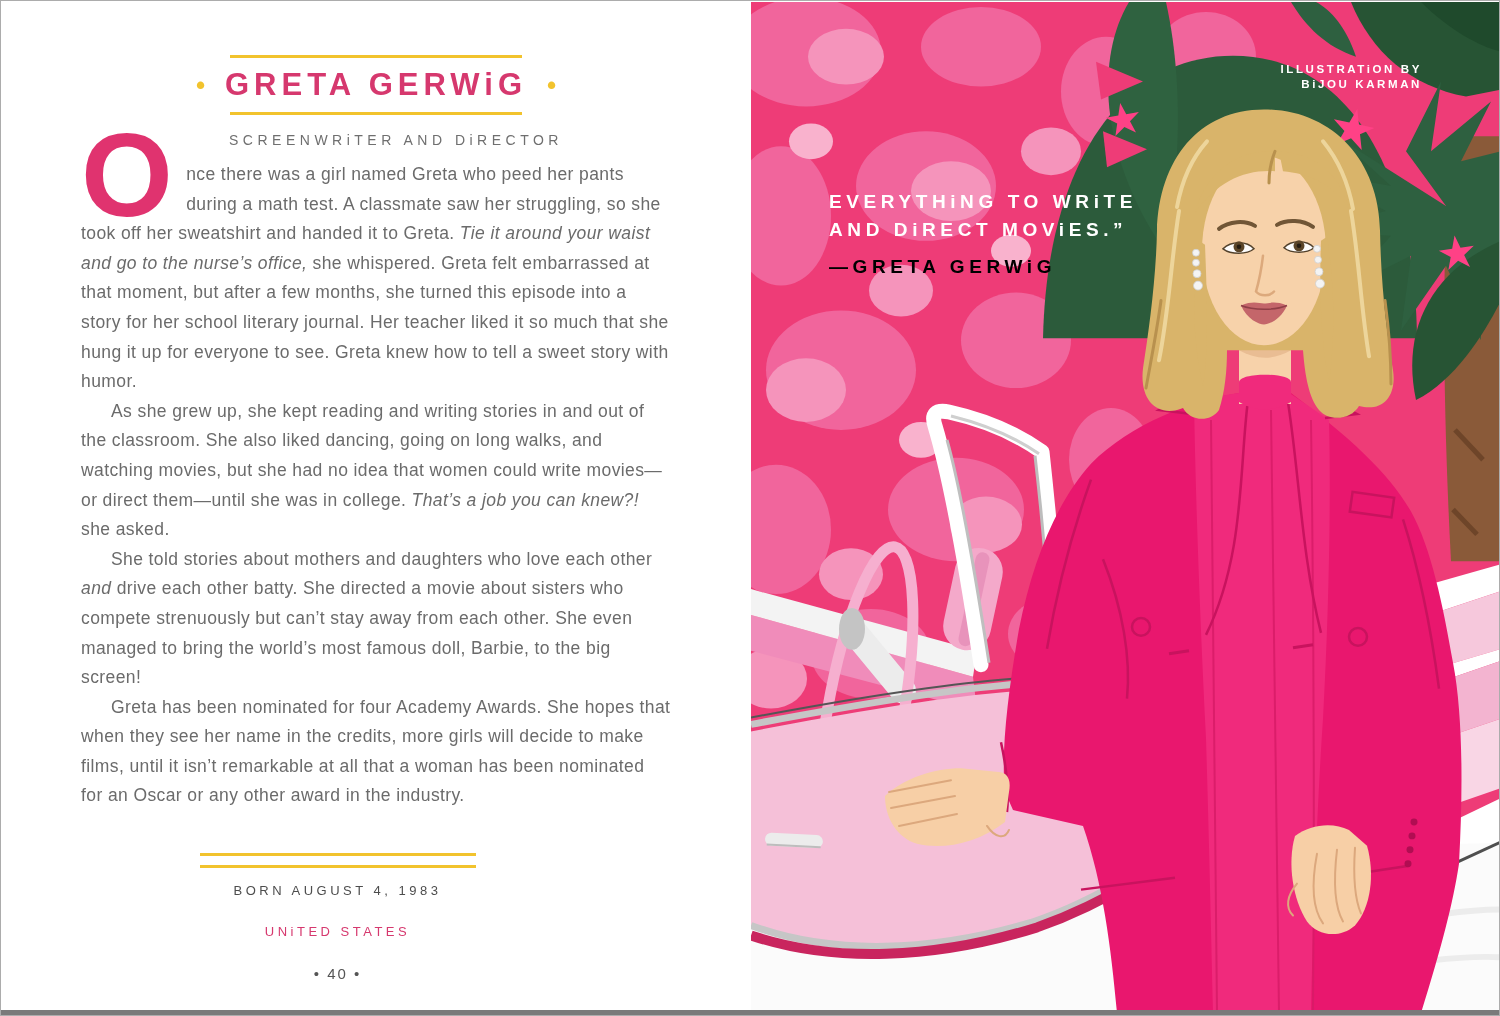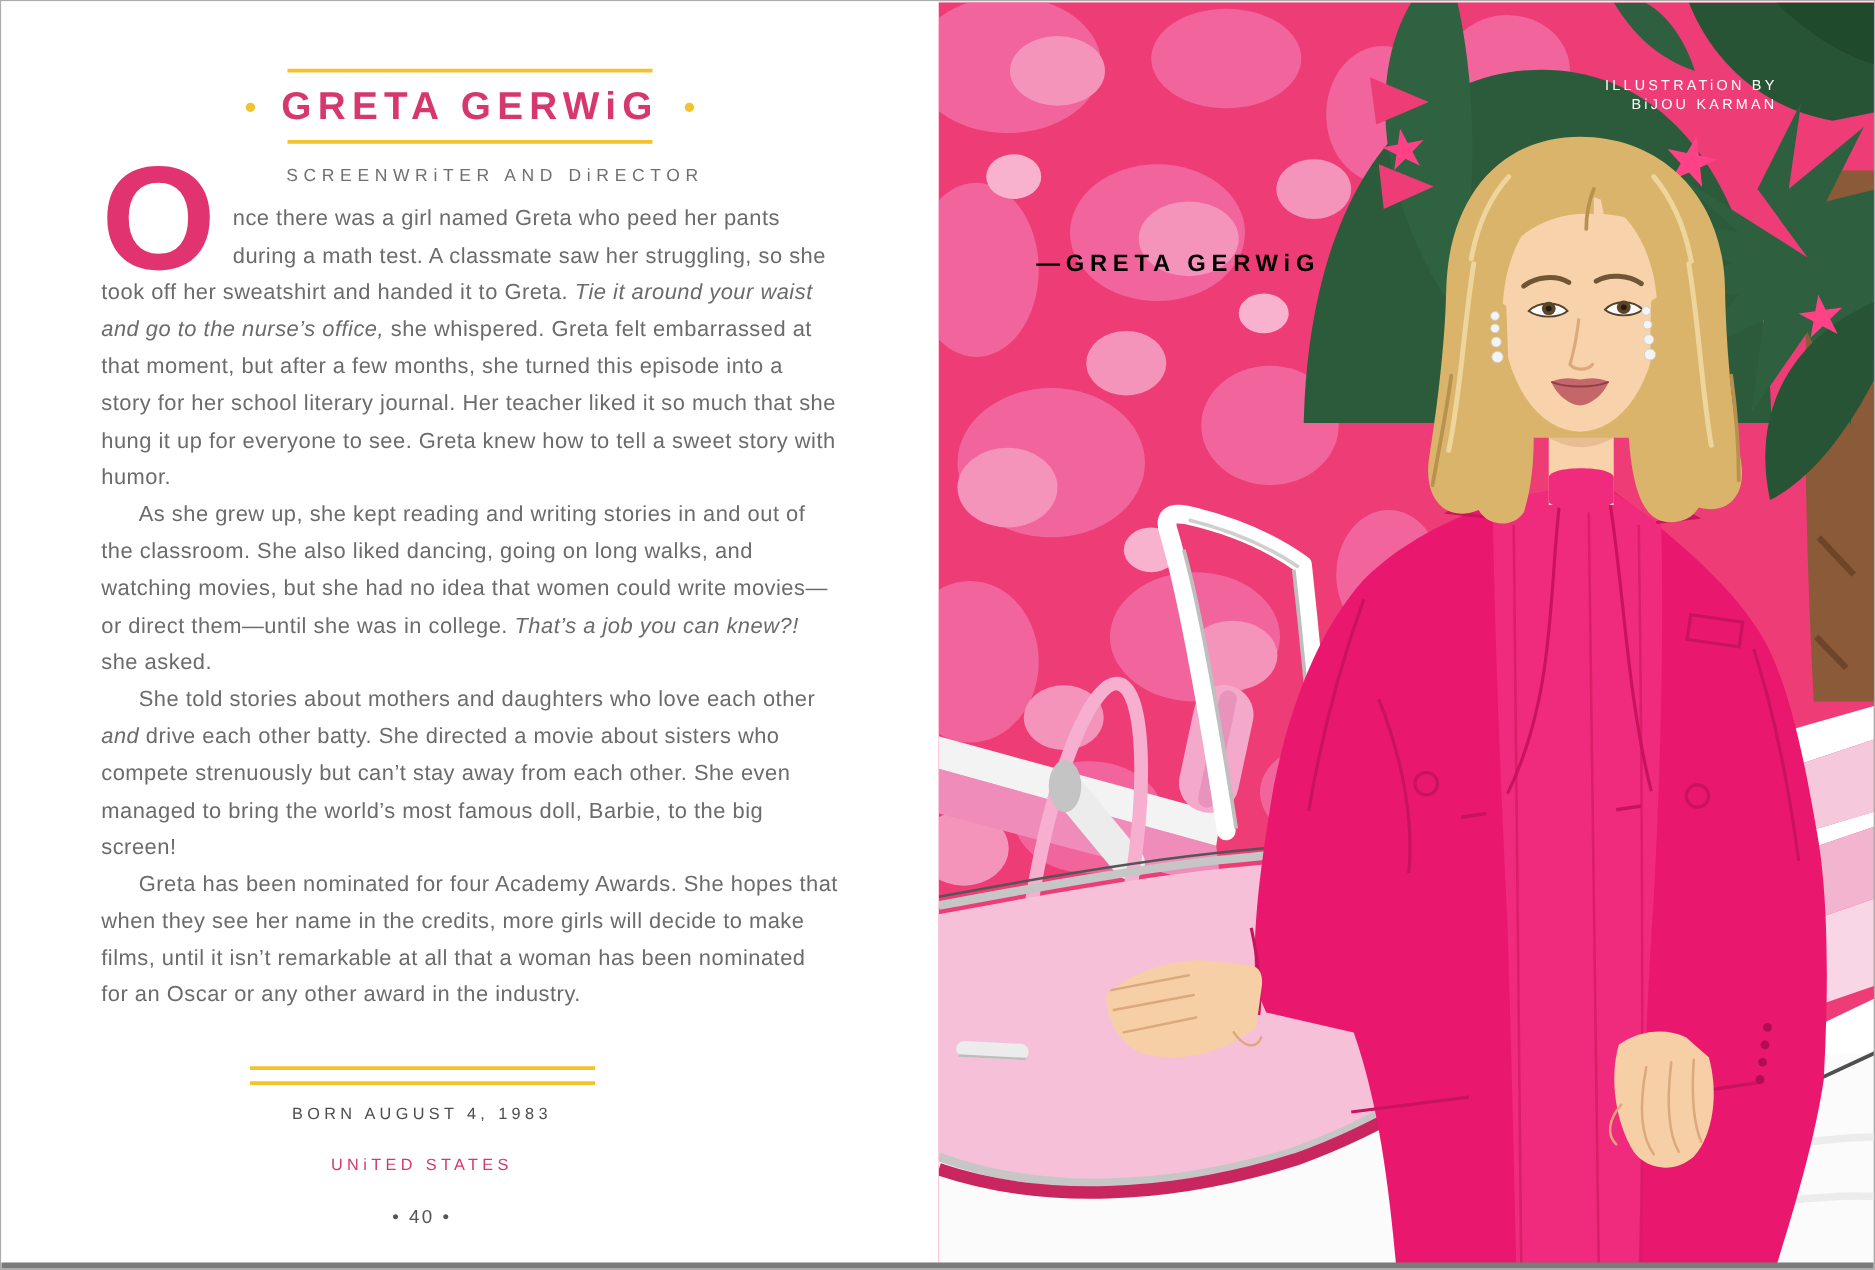--- a/index.html
+++ b/index.html
@@ -31,21 +31,21 @@
   .page-footer{position:absolute;left:0;top:852px;width:673px;text-align:center;}
   .rule-sm{width:276px;height:3px;background:var(--accent-yellow);margin:0 auto;}
   .rule-sm + .rule-sm{margin-top:9px;}
   .born-line{margin-top:15px;color:#4d4d4d;font-size:13px;letter-spacing:3.5px;}
   .country-line{margin-top:26px;color:var(--accent-pink);font-weight:400;font-size:13px;letter-spacing:3.5px;}
   .page-number{margin-top:26px;color:#555;font-size:15px;letter-spacing:2px;}
 
   
   .page-right{position:absolute;left:750px;top:1px;width:749px;height:1010px;overflow:hidden;background:var(--illustration-bg);}
   .page-right svg{position:absolute;left:0;top:0;width:750px;height:1011px;}
-  .credit{position:absolute;right:78px;top:60px;text-align:right;color:#fff;font-weight:400;font-size:11.5px;letter-spacing:2.6px;line-height:15px;z-index:10;}
+  .credit{position:absolute;right:78px;top:60px;text-align:right;color:#fff;font-weight:700;font-size:11.5px;letter-spacing:2.6px;line-height:15px;z-index:10;}
   .quote{position:absolute;left:78px;top:186px;z-index:10;}
   .quote .qline{color:#fff;font-weight:700;font-size:19px;letter-spacing:4.6px;line-height:27.5px;white-space:nowrap;}
   .quote .attrib{color:#000000;font-weight:700;font-size:19px;letter-spacing:4.6px;line-height:27.5px;margin-top:10px;white-space:nowrap;}
 </style>
 </head>
 <body>
 
 <div class="sheet">
 
   <div class="page-left">
@@ -295,18 +295,20 @@
             <circle cx="657" cy="866" r="3.5"></circle>
         </g>
       </g>
     </svg>
 
     <div class="credit">
       <div>ILLUSTRATiON BY</div>
       <div>BiJOU KARMAN</div>
     </div>
     <div class="quote">
+      <div class="qline">EVERYTHiNG TO WRiTE</div>
+      <div class="qline">AND DiRECT MOViES.”</div>
       <div class="attrib">—GRETA GERWiG</div>
     </div>
   </div>
 
   <div class="bottom-bar"></div>
 </div>
 
 </body></html>

